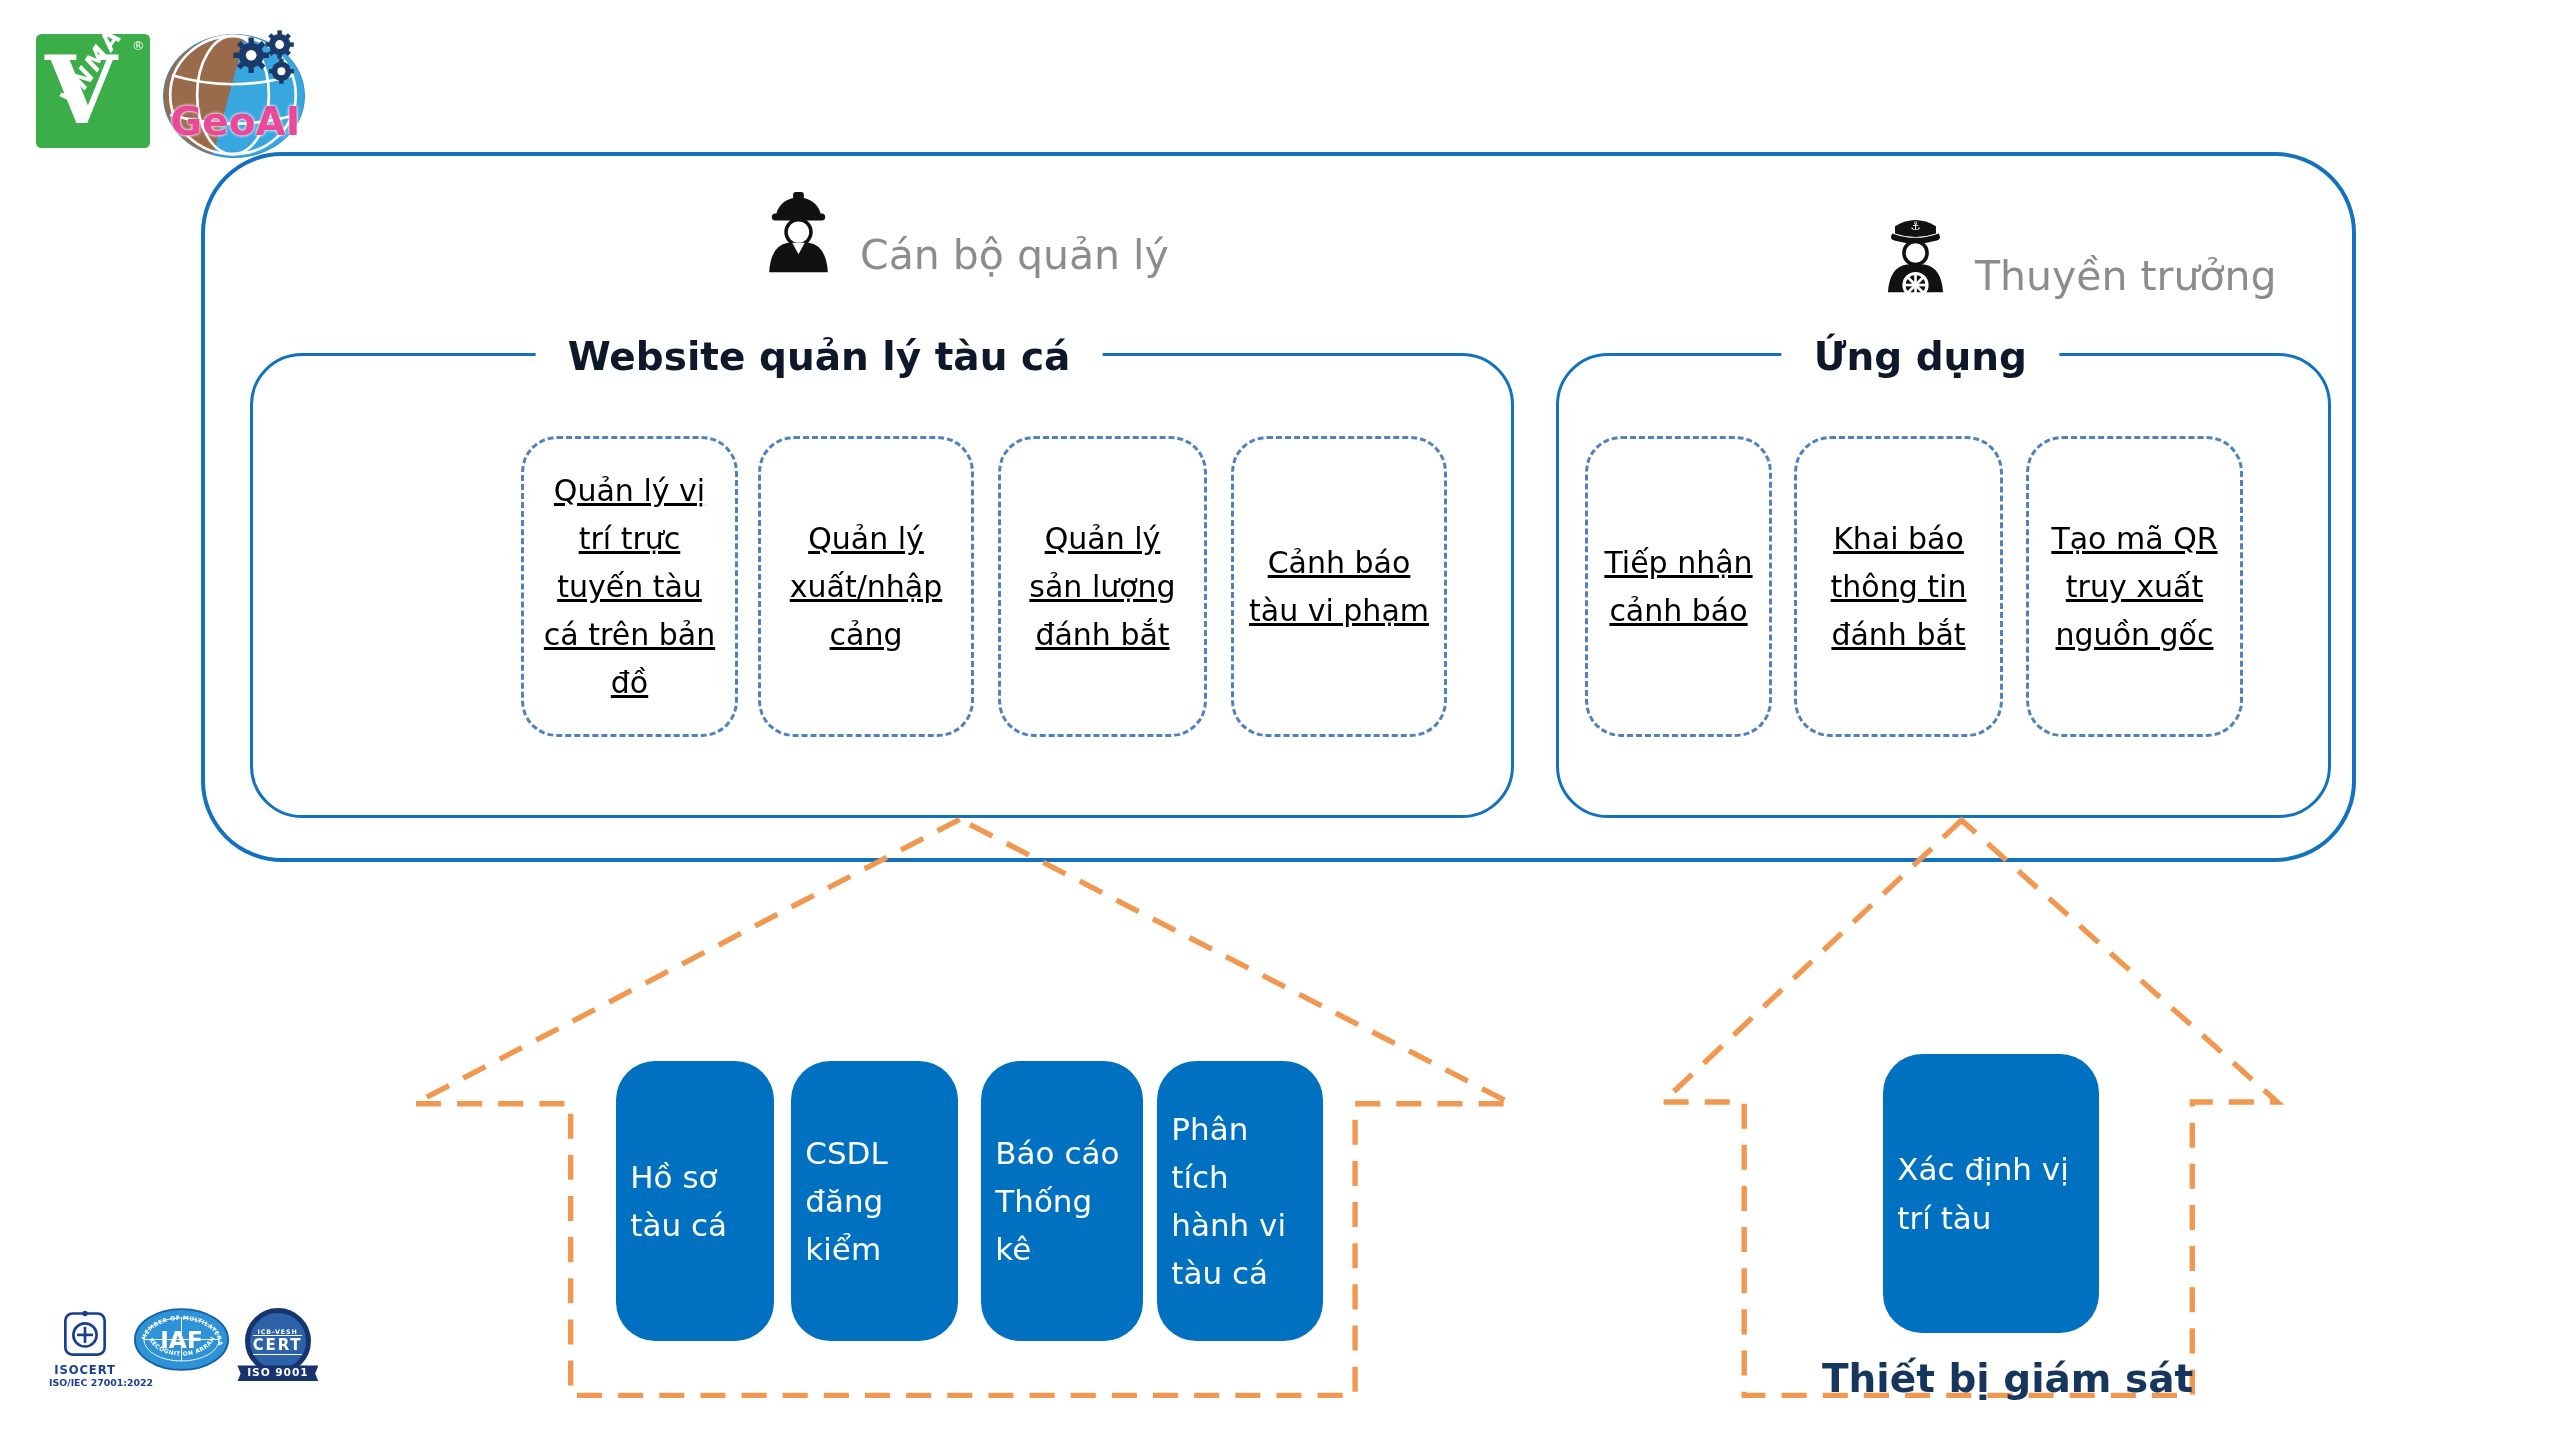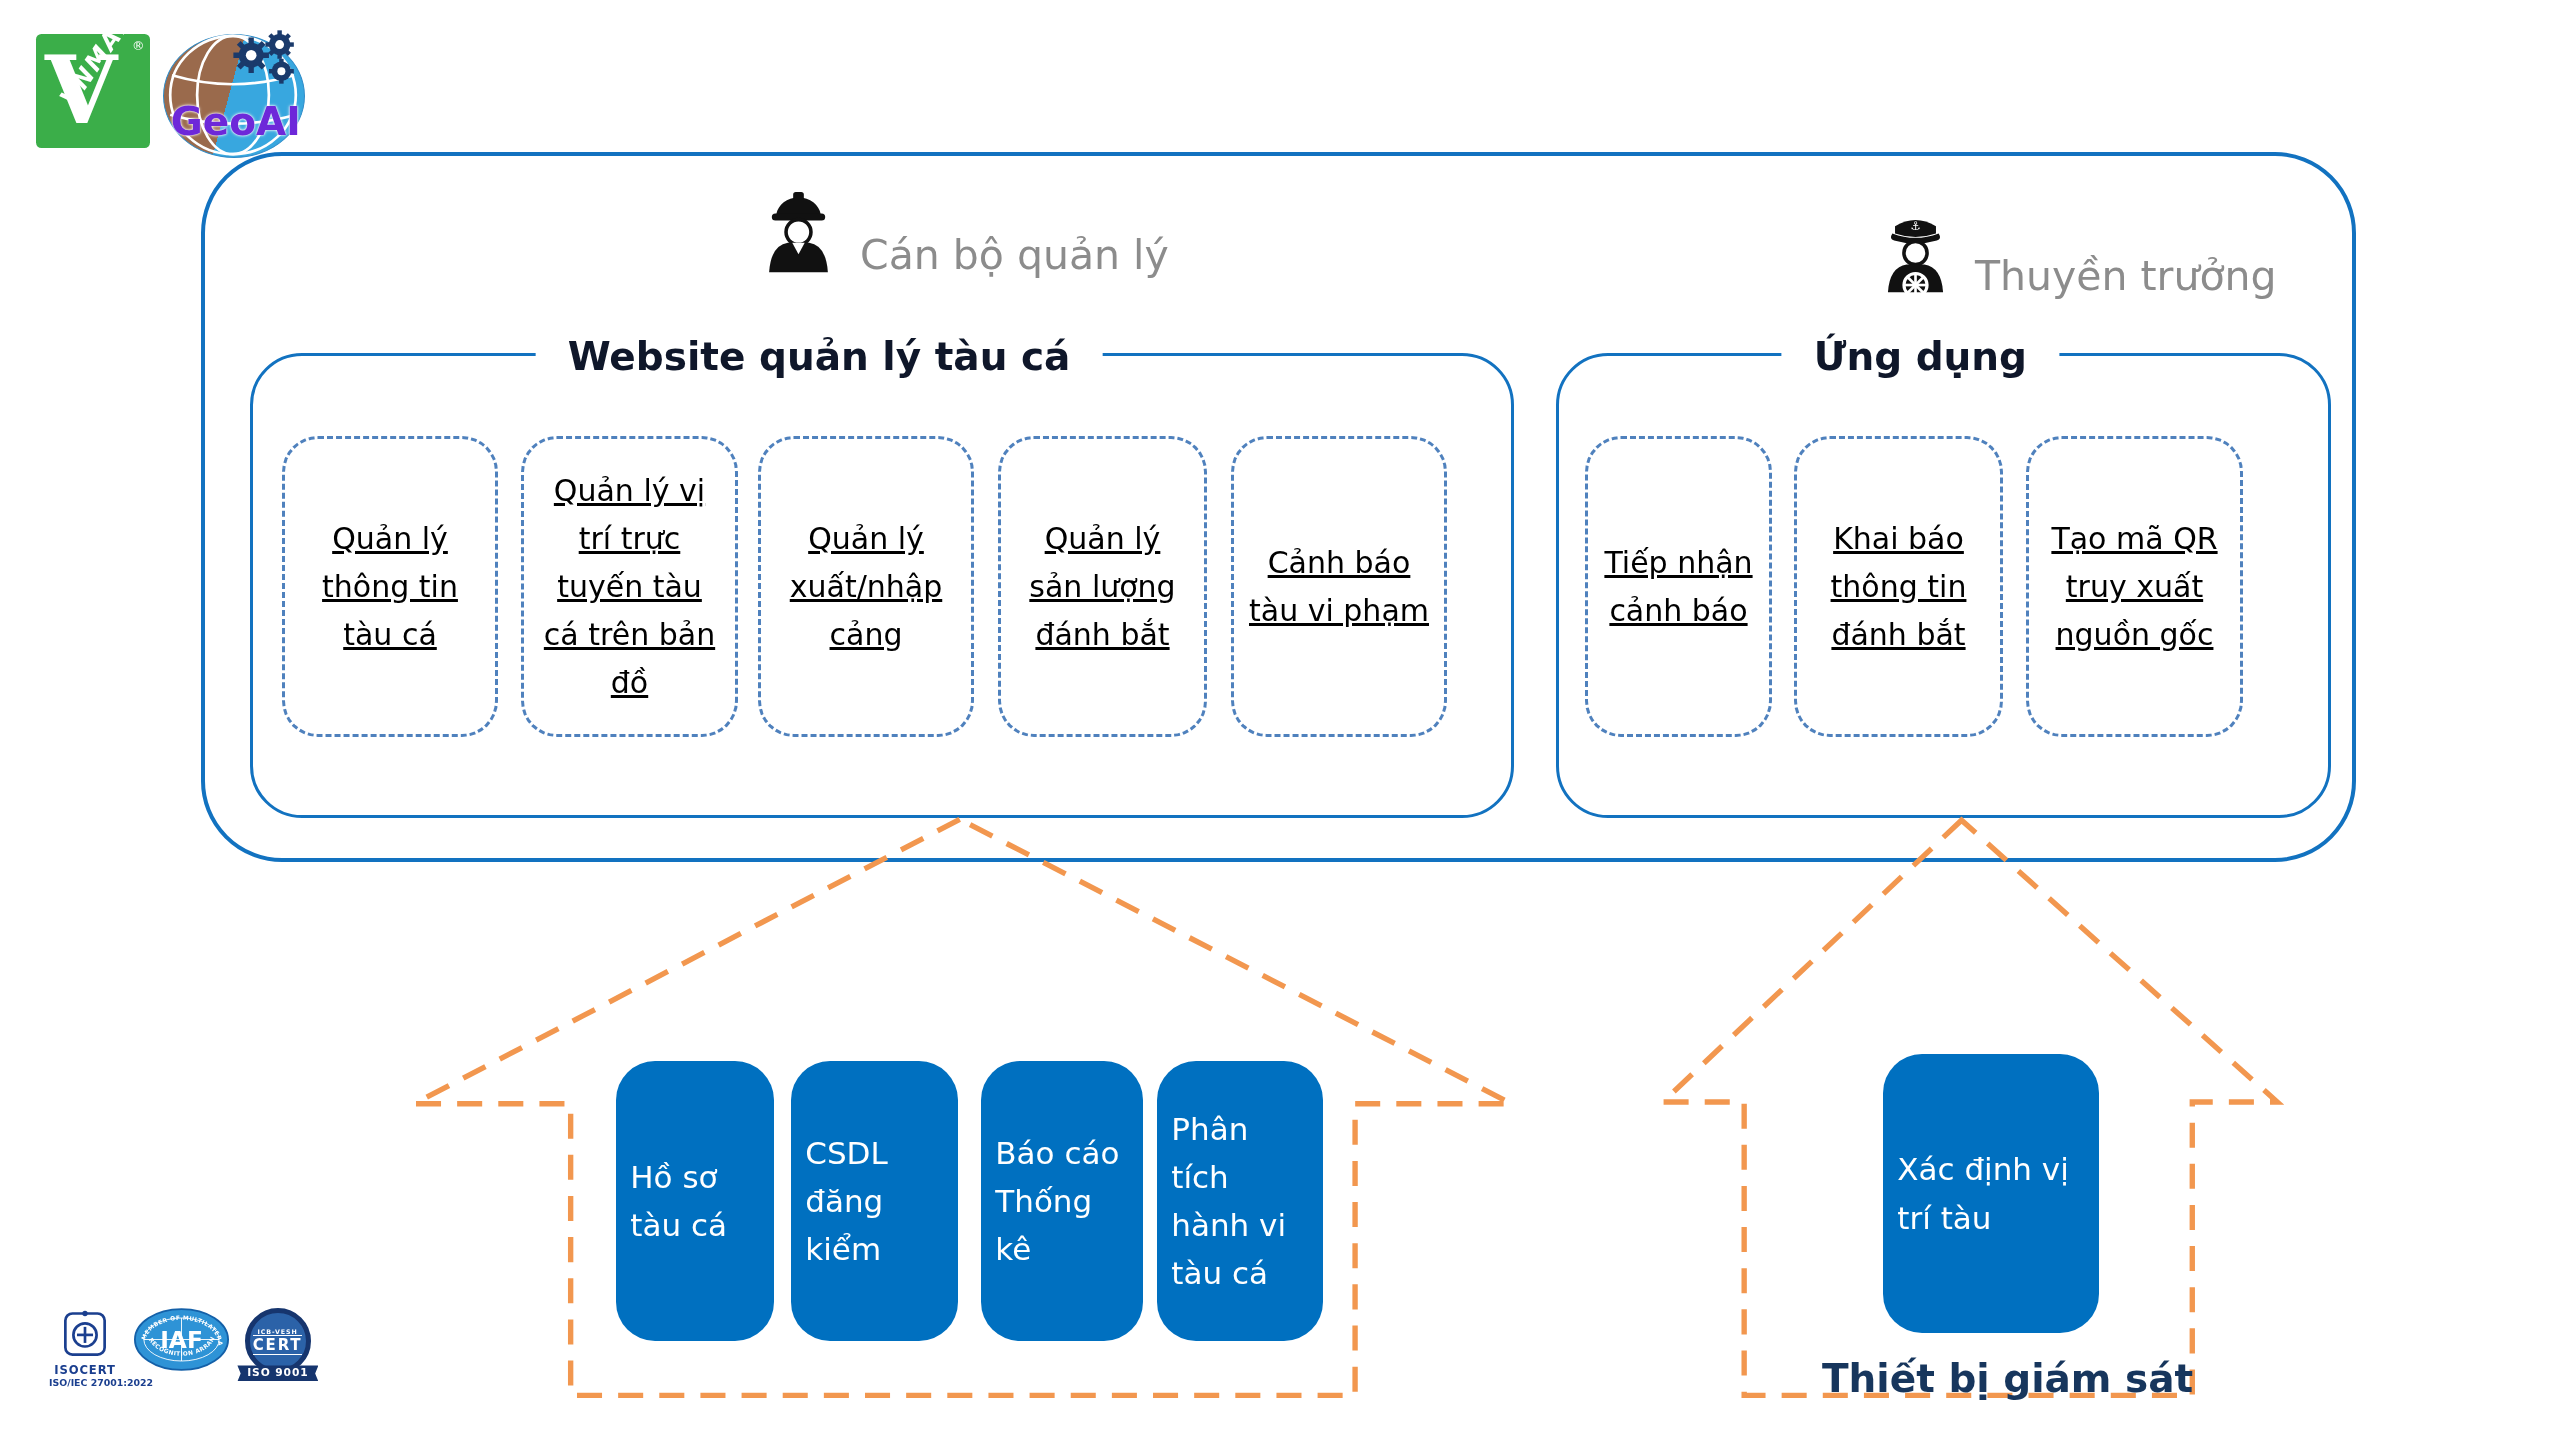--- a/index.html
+++ b/index.html
@@ -14,22 +14,22 @@
   .vnmap .vletter{position:absolute;left:9px;top:1.8px;font-family:"DejaVu Serif","Liberation Serif",serif;
      font-weight:bold;font-size:93px;color:#fff;}
   .vnmap .vtext{position:absolute;left:30px;top:55px;color:#fff;font-weight:bold;font-style:italic;
      font-size:24px;letter-spacing:1.8px;transform:rotate(-55deg);transform-origin:left center;}
   .vnmap .reg{position:absolute;right:5.4px;top:3.6px;color:#fff;font-size:12.5px;}
   .geoai{left:163px;top:29px;width:140px;height:132px;}
   .geoai .globe{position:absolute;left:0;top:5.4px;width:140px;height:122px;border-radius:50%;
      background:linear-gradient(105deg,#9A6A4C 47%,#38A7DF 47%);border:1.8px solid #2f8cc9;overflow:hidden;}
   .geoai .grid{position:absolute;left:0;top:5.4px;width:140px;height:122px;}
   .geoai .gears{position:absolute;left:63px;top:-3.6px;width:77px;height:64px;}
-  .geoai .wordmark{position:absolute;left:7.2px;top:70px;width:131px;text-align:center;
-     font-size:39px;font-weight:bold;color:#6d28d9;text-shadow:0 0 3.6px #ffffff,0 0 1.8px #ffffff;}
+  .geoai .wordmark{position:absolute;left:7.2px;top:70px;width:131px;
+     font-size:39px;font-weight:bold;color:#ec4899;text-shadow:0 0 3.6px #ffffff,0 0 1.8px #ffffff;}
 
   
   .outer-box{left:201px;top:152px;width:2147px;height:702px;border:4.5px solid #1272C0;border-radius:81px;}
 
   
   .actor-icon{width:89px;height:116px;}
   .worker{left:754px;top:175px;}
   .captain{left:1871px;top:195px;}
   .actor-label{font-size:41px;color:#8C8C8C;white-space:nowrap;}
   .manager-label{left:860px;top:231px;}
@@ -165,23 +165,20 @@
       <line x1="37" y1="86" x2="63" y2="86"></line>
       <line x1="41" y1="77" x2="59" y2="95"></line>
       <line x1="59" y1="77" x2="41" y2="95"></line>
     </g>
   </svg>
   <div class="abs actor-label captain-label">Thuyền trưởng</div>
 
   <div class="abs section-box website-box">
     <div class="section-title">Website quản lý tàu cá</div>
   </div>
-  <div class="abs dashed-box dL1">
-      <span>Quản lý thông tin tàu cá</span>
-    </div>
   <div class="abs dashed-box dL2">
       <span>Quản lý vị trí trực tuyến tàu cá trên bản đồ</span>
     </div>
   <div class="abs dashed-box dL3">
       <span>Quản lý xuất/nhập cảng</span>
     </div>
   <div class="abs dashed-box dL4">
       <span>Quản lý sản lượng đánh bắt</span>
     </div>
   <div class="abs dashed-box dL5">

